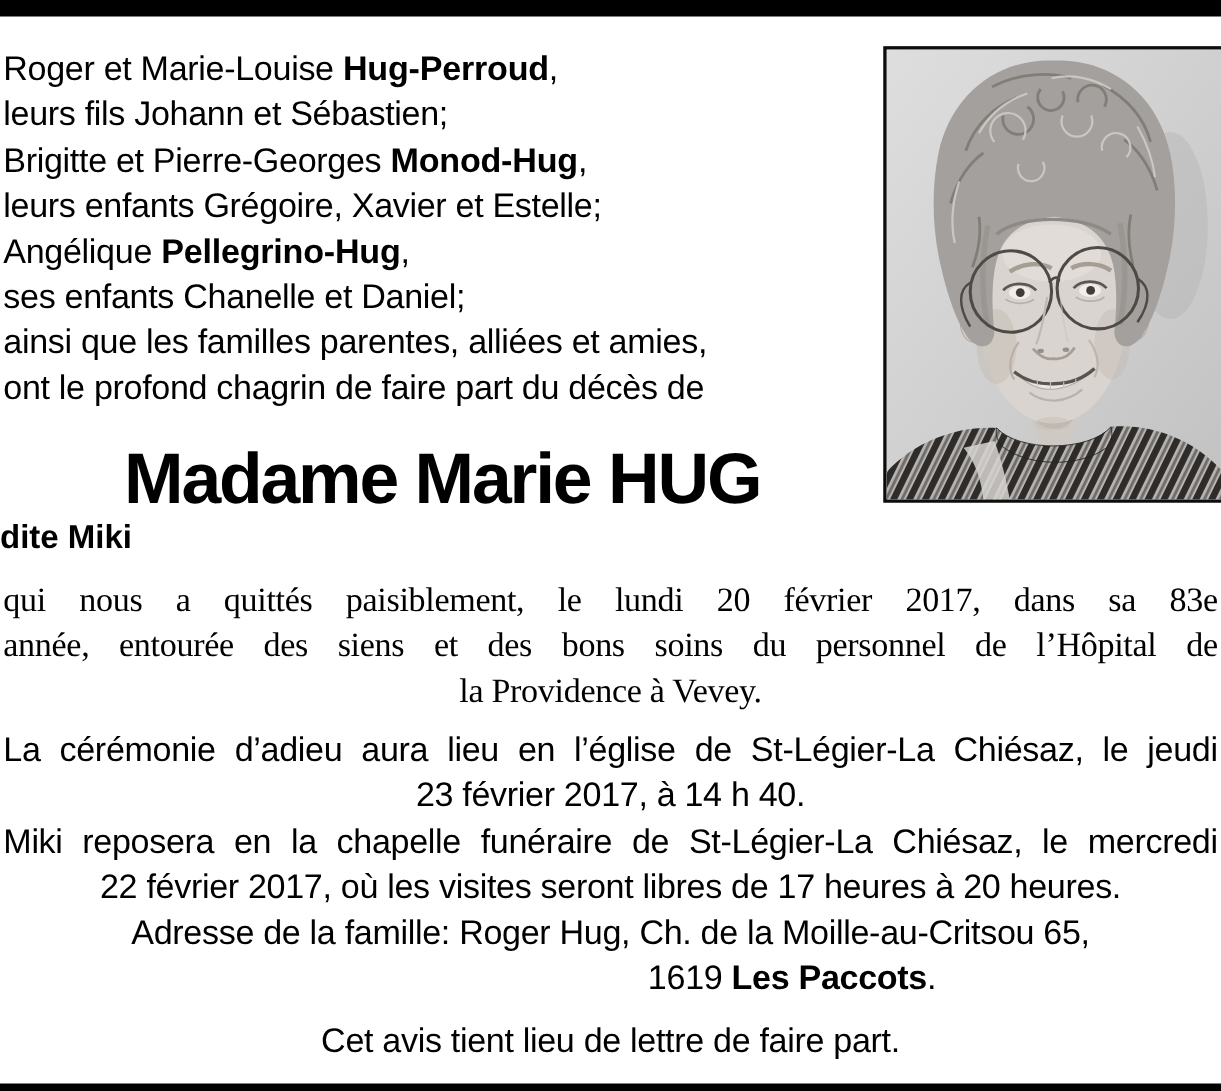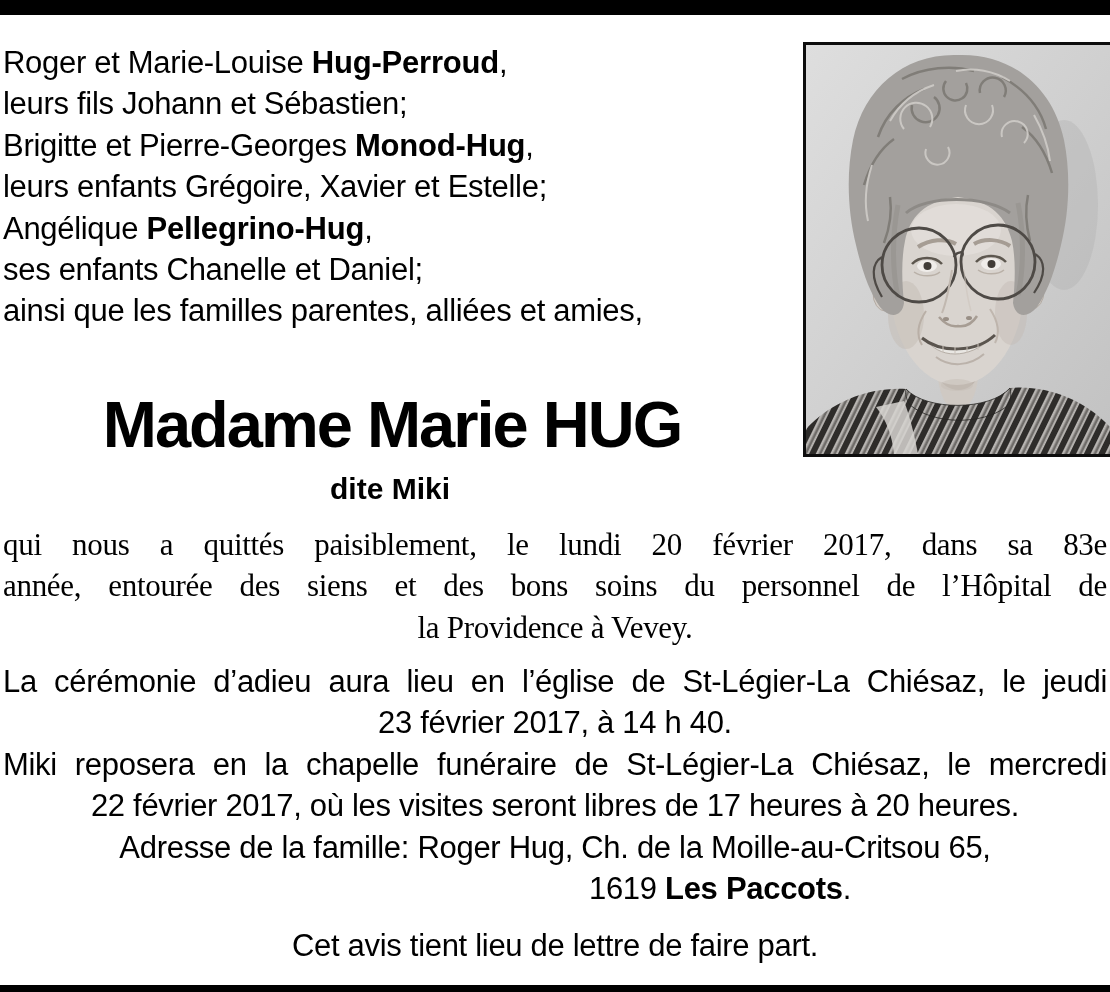--- a/index.html
+++ b/index.html
@@ -37,33 +37,32 @@
     letter-spacing: -0.3px;
     white-space: nowrap;
   }
   .family b { letter-spacing: -0.2px; }
 
   .title {
     position: absolute;
     left: 0;
     top: 390px;
     width: 780px;
-    margin: 2px;
+    margin: 12px;
     text-align: center;
     font-size: 65px;
     font-weight: bold;
     letter-spacing: -2px;
     line-height: 66px;
   }
   .nickname {
     position: absolute;
     left: 0;
     top: 472px;
     width: 780px;
-    text-align: center;
     font-size: 30px;
     font-weight: bold;
     line-height: 34px;
   }
 
   .para {
     position: absolute;
     left: 3px;
     width: 1104px;
     font-size: 31px;
@@ -193,20 +192,21 @@
   </div>
 
   <div class="family">
     <div class="fline"><span>Roger et Marie-Louise </span><b>Hug-Perroud</b><span>,</span></div>
     <div class="fline"><span>leurs fils Johann et Sébastien;</span><b></b><span></span></div>
     <div class="fline"><span>Brigitte et Pierre-Georges </span><b>Monod-Hug</b><span>,</span></div>
     <div class="fline"><span>leurs enfants Grégoire, Xavier et Estelle;</span><b></b><span></span></div>
     <div class="fline"><span>Angélique </span><b>Pellegrino-Hug</b><span>,</span></div>
     <div class="fline"><span>ses enfants Chanelle et Daniel;</span><b></b><span></span></div>
     <div class="fline"><span>ainsi que les familles parentes, alliées et amies,</span><b></b><span></span></div>
+    <div class="fline"><span>ont le profond chagrin de faire part du décès de</span><b></b><span></span></div>
   </div>
 
   <h1 class="title">Madame Marie HUG</h1>
   <div class="nickname">dite Miki</div>
 
   <div class="para p1">
     <div class="jline">qui nous a quittés paisiblement, le lundi 20 février 2017, dans sa 83e</div>
     <div class="jline">année, entourée des siens et des bons soins du personnel de l’Hôpital de</div>
     <div class="line">la Providence à Vevey.</div>
   </div>

